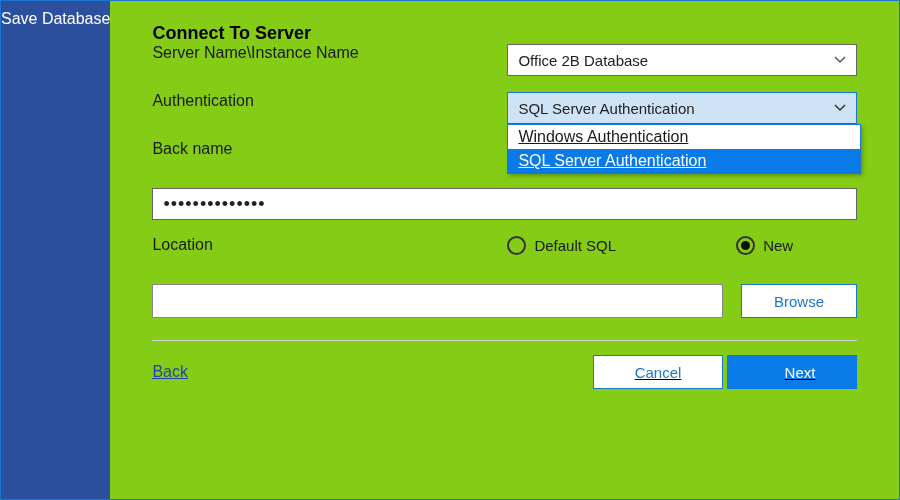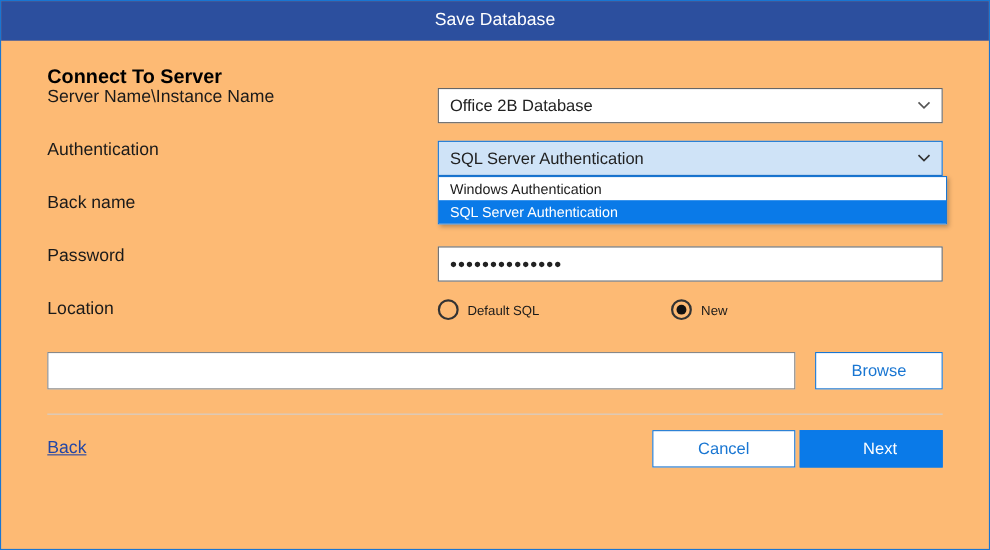--- a/index.html
+++ b/index.html
@@ -12,22 +12,22 @@
       width: 900px;
       height: 500px;
       background: #fff;
       overflow: hidden;
     }
     .dialog {
       width: 100%;
       height: 100%;
       border: 1px solid #1976d2;
       display: flex;
-      flex-direction: column;
-      background: #fdba74;
+      flex-direction: row;
+      background: #84cc16;
     }
     .titlebar {
       background: #2c4f9e;
       color: #fff;
       text-align: center;
       padding: 9px 0;
       font-size: 16px;
       font-weight: 400;
     }
     .content {
@@ -90,39 +90,40 @@
       top: 32px;
       left: 0;
       right: -4px;
       border: 1px solid #1976d2;
       background: #fff;
       z-index: 10;
       box-shadow: 2px 2px 4px rgba(0,0,0,0.25);
     }
     .dropdown-item {
       padding: 3px 10px;
-      font-size: 13px;
+      font-size: 16px;
       color: #1a1a1a;
       cursor: default;
+      text-decoration: underline;
     }
     .dropdown-item.selected {
       background: #0a7ae8;
       color: #fff;
     }
     .radio-group {
       flex: 1;
       display: flex;
       align-items: center;
       gap: 120px;
     }
     .radio-opt {
       display: flex;
       align-items: center;
       gap: 8px;
-      font-size: 12px;
+      font-size: 15px;
       color: #1a1a1a;
     }
     .radio-circle {
       width: 19px;
       height: 19px;
       border: 2px solid #333;
       border-radius: 50%;
       display: flex;
       align-items: center;
       justify-content: center;
@@ -240,21 +241,20 @@
     </div>
 
     <div class="form-row">
       <div class="form-label">Back name</div>
       <div class="form-control">
         
       </div>
     </div>
 
     <div class="form-row">
-      <div class="form-label">Password</div>
       <div class="form-control">
         <div class="text-input">
           <span class="password-dots">••••••••••••••</span>
         </div>
       </div>
     </div>
 
     <div class="form-row">
       <div class="form-label">Location</div>
       <div class="radio-group">
@@ -269,21 +269,21 @@
       </div>
     </div>
 
     <div class="location-row">
       <input type="text" class="location-input" value="" style="">
       <button class="browse-btn">Browse</button>
     </div>
 
     <div class="footer-sep"></div>
 
-    <div class="footer" style="padding-left:0; padding-right:0;">
+    <div class="footer" style="padding-left:0; padding-right:0;text-decoration:underline;">
       <a class="back-link">Back</a>
       <div class="footer-spacer"></div>
       <button class="btn btn-secondary">Cancel</button>
       <button class="btn btn-primary">Next</button>
     </div>
 
   </div>
 
 </div>
 

